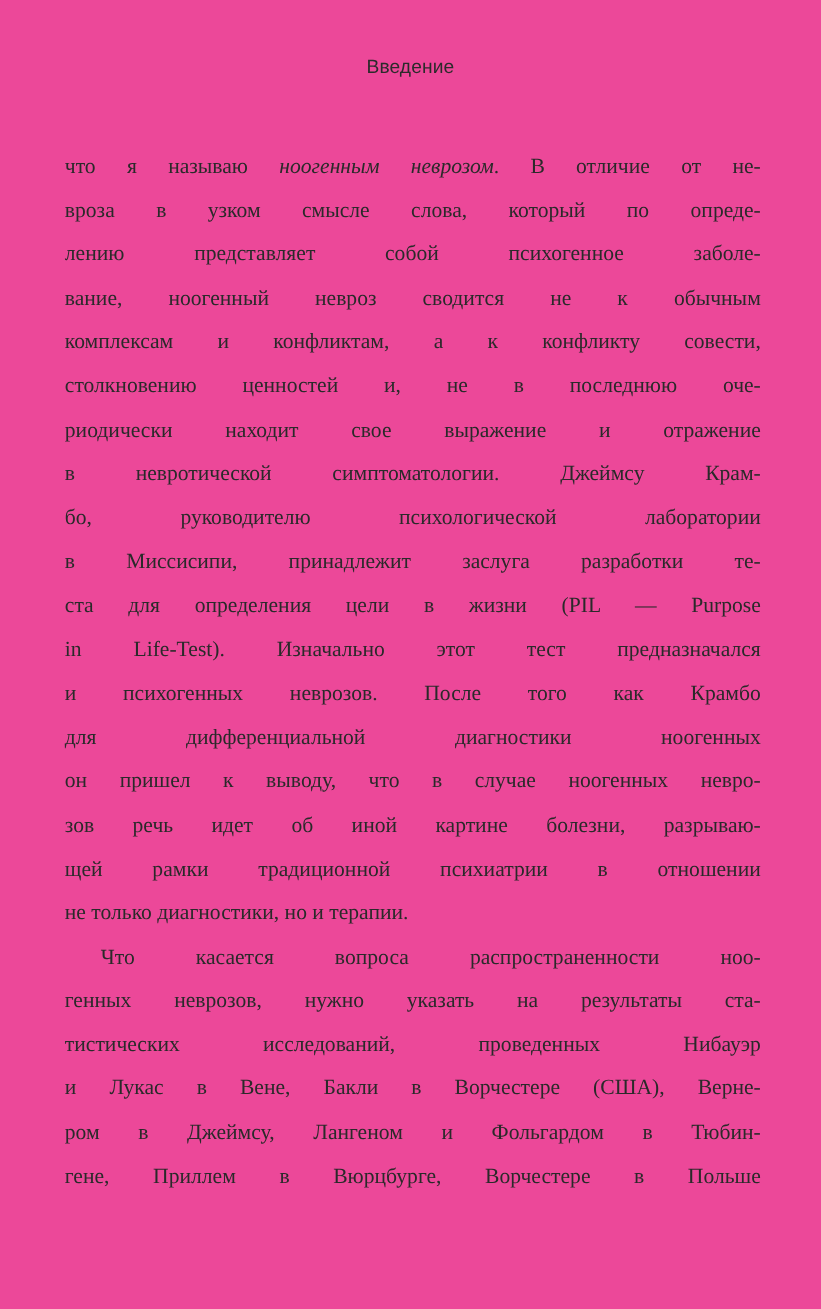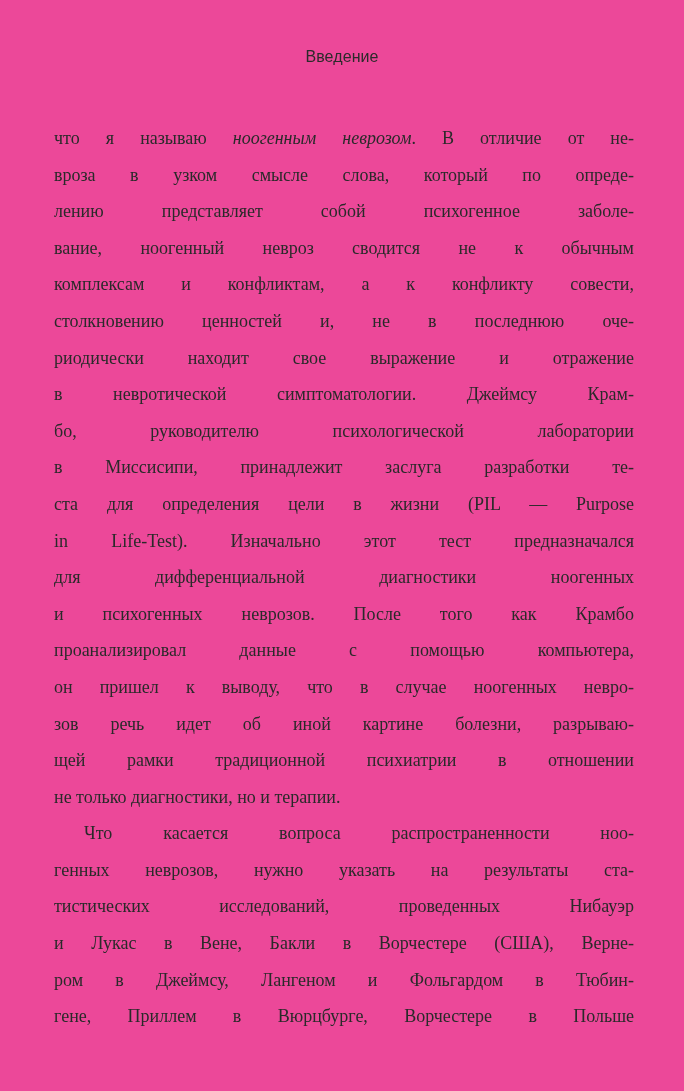--- a/index.html
+++ b/index.html
@@ -72,23 +72,22 @@
       <span class="line">лению представляет собой психогенное заболе-</span>
       <span class="line">вание, ноогенный невроз сводится не к обычным</span>
       <span class="line">комплексам и конфликтам, а к конфликту совести,</span>
       <span class="line">столкновению ценностей и, не в последнюю оче-</span>
       <span class="line">риодически находит свое выражение и отражение</span>
       <span class="line">в невротической симптоматологии. Джеймсу Крам-</span>
       <span class="line">бо, руководителю психологической лаборатории</span>
       <span class="line">в Миссисипи, принадлежит заслуга разработки те-</span>
       <span class="line">ста для определения цели в жизни (PIL — Purpose</span>
       <span class="line">in Life-Test). Изначально этот тест предназначался</span>
+      <span class="line">и психогенных неврозов. После того как Крамбо</span>
       <span class="line">для дифференциальной диагностики ноогенных</span>
-      <span class="line">и психогенных неврозов. После того как Крамбо</span>
-      <span class="line">проанализировал данные с помощью компьютера,</span>
       <span class="line">он пришел к выводу, что в случае ноогенных невро-</span>
       <span class="line">зов речь идет об иной картине болезни, разрываю-</span>
       <span class="line">щей рамки традиционной психиатрии в отношении</span>
       <span class="line last">не только диагностики, но и терапии.</span>
     </div>
 
     <div>
       <span class="line indent">Что касается вопроса распространенности ноо-</span>
       <span class="line">генных неврозов, нужно указать на результаты ста-</span>
       <span class="line">тистических исследований, проведенных Нибауэр</span>

